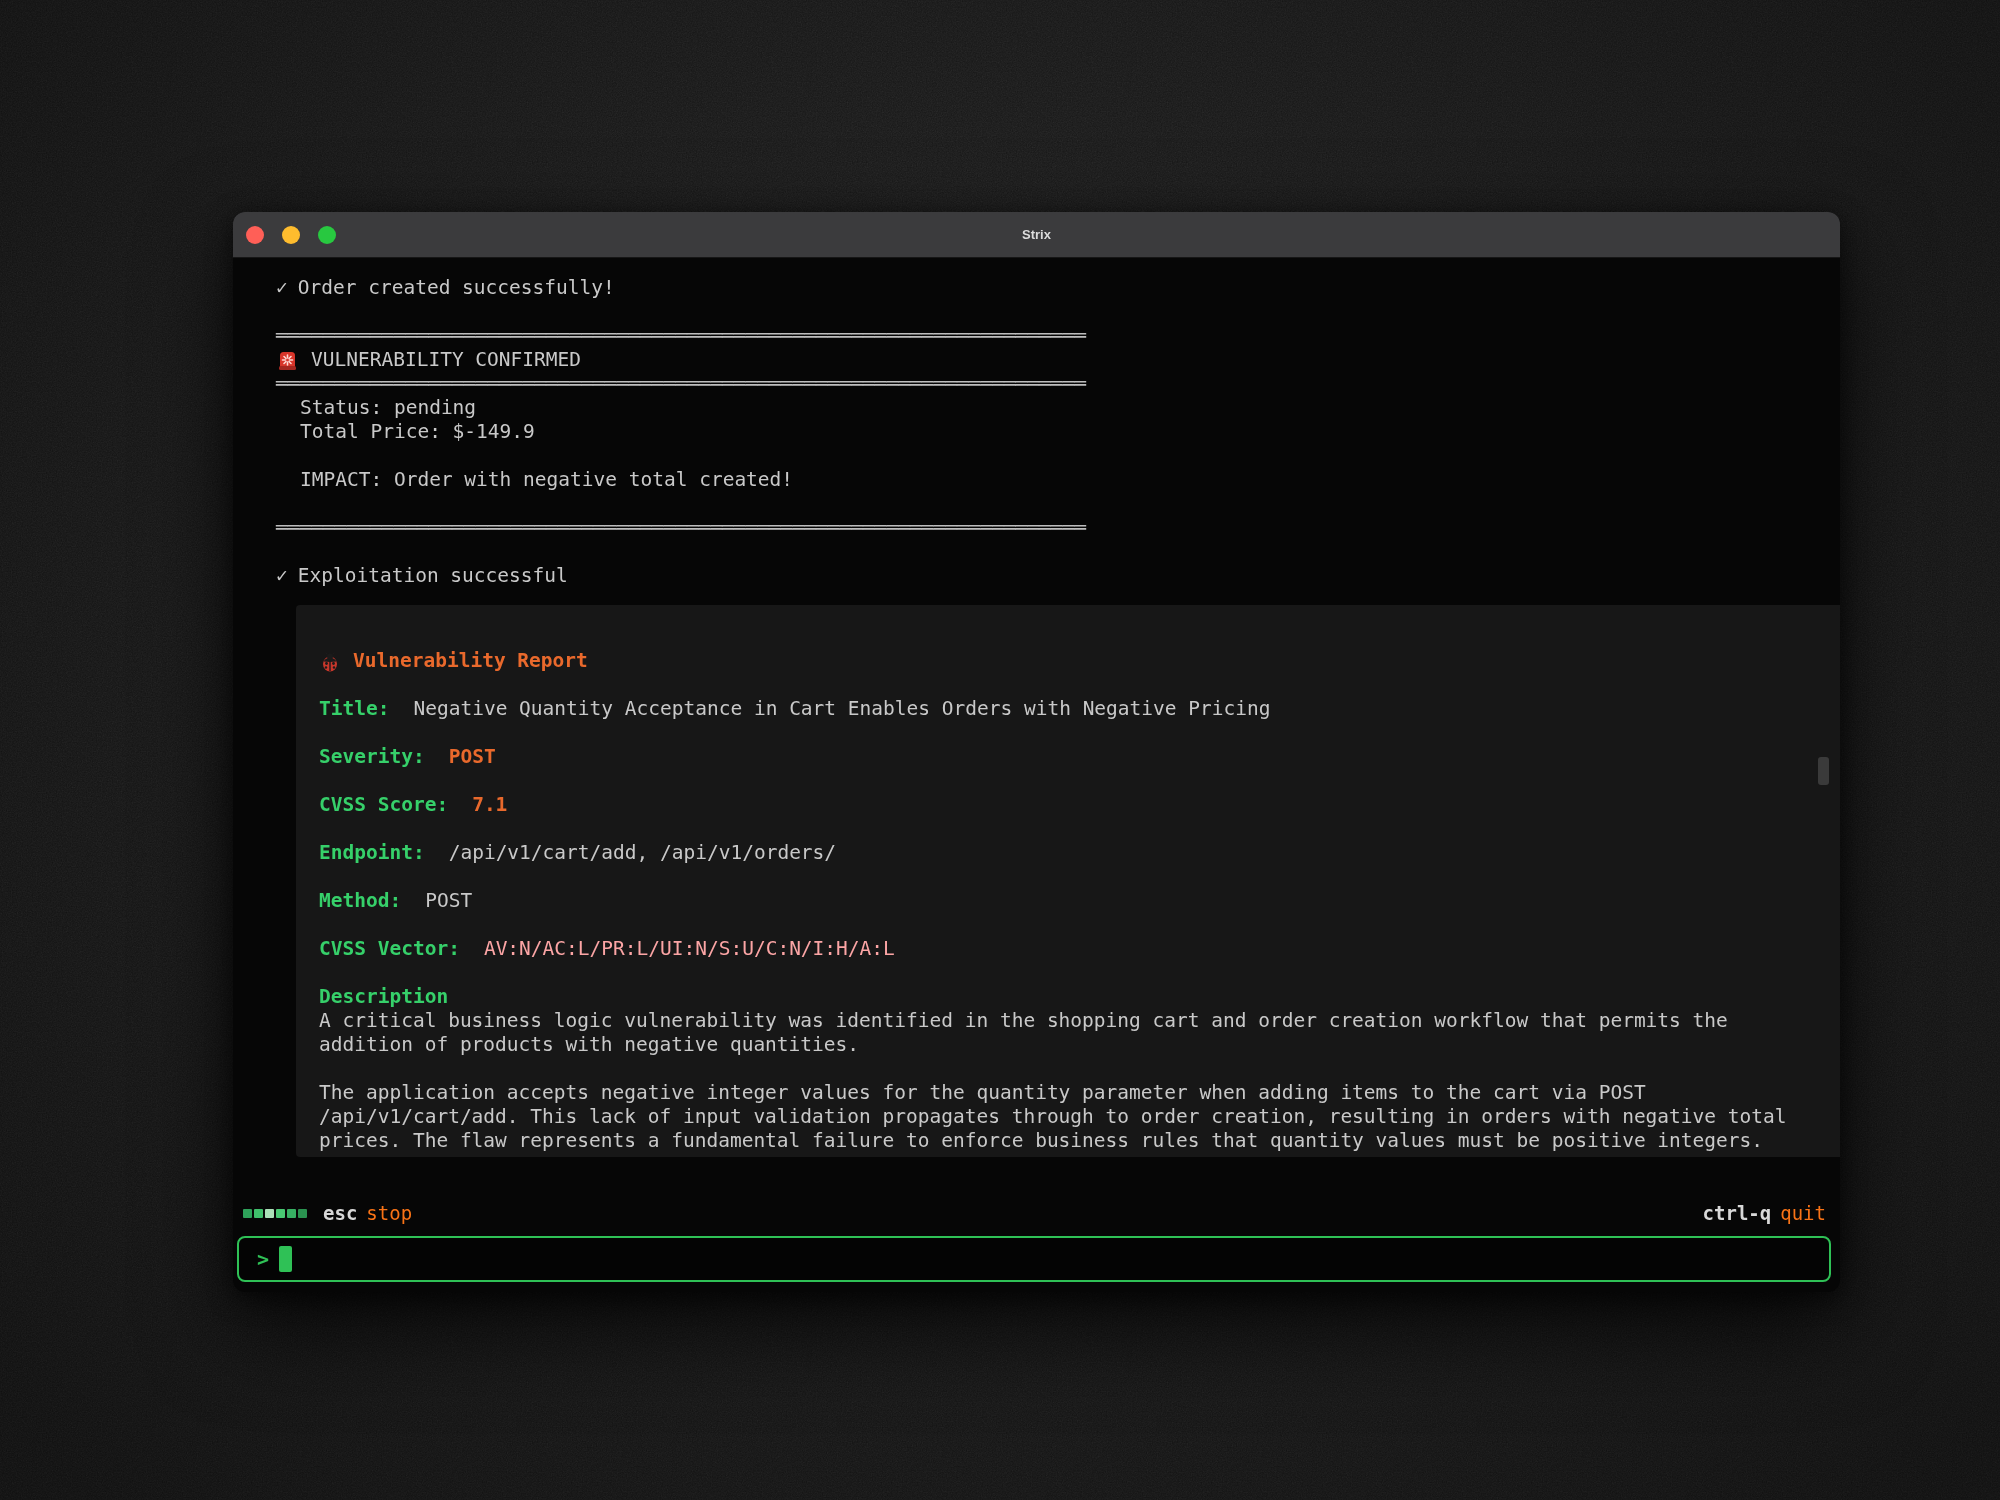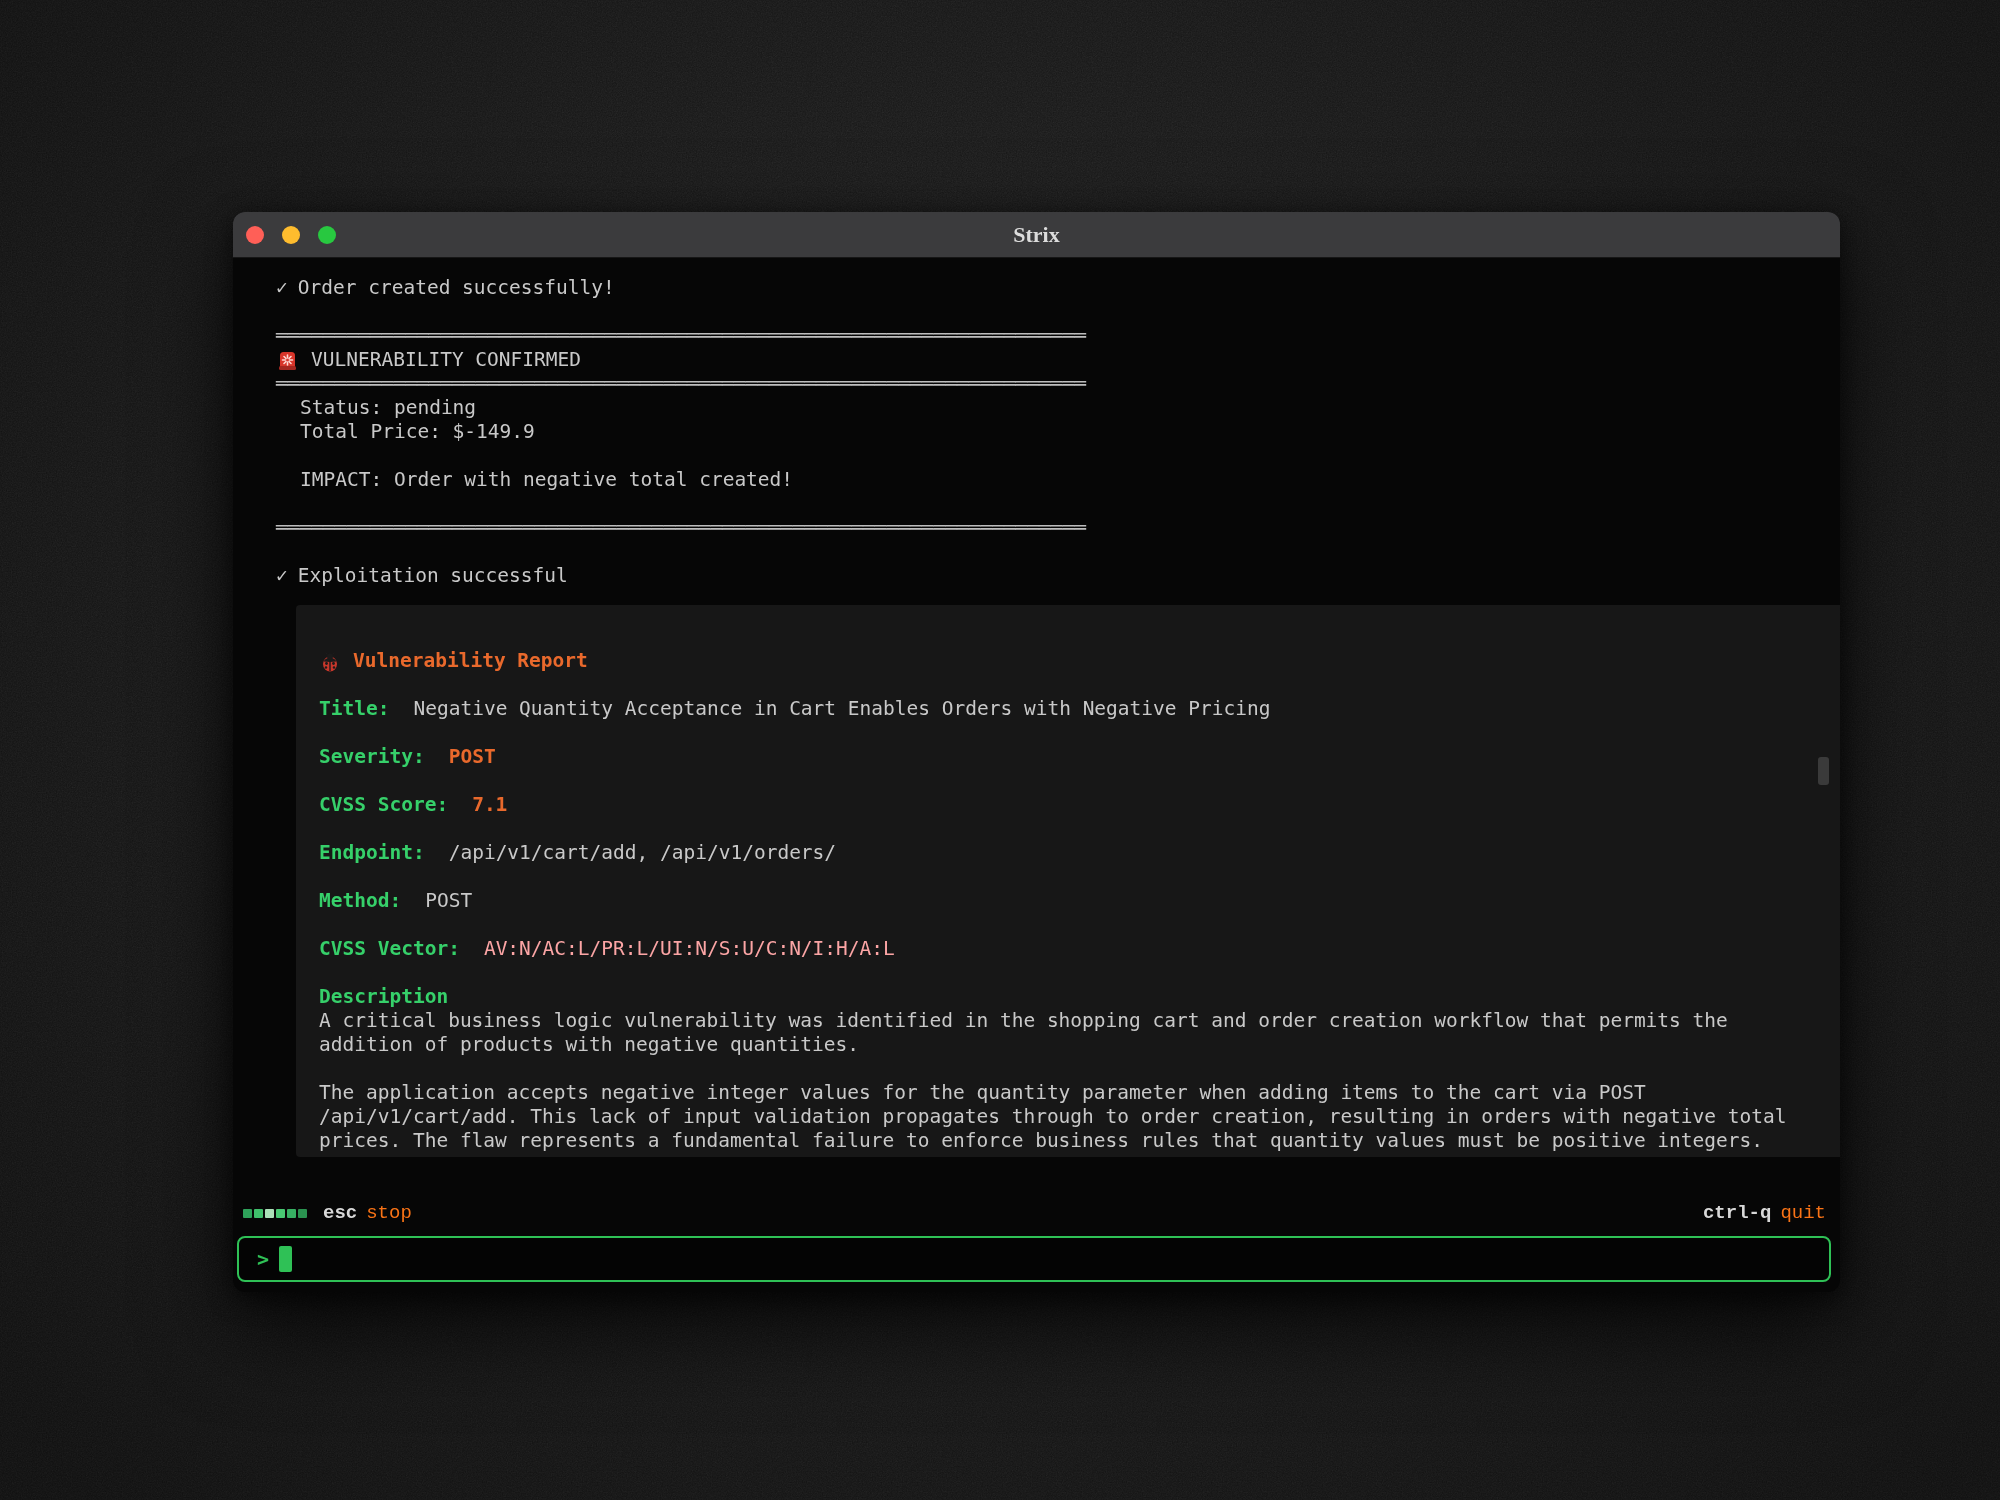--- a/index.html
+++ b/index.html
@@ -14,21 +14,21 @@
   .vignette{position:absolute;inset:0;background:radial-gradient(ellipse at 50% 42%,rgba(255,255,255,.03),rgba(0,0,0,.35) 95%);pointer-events:none;}
 
   .window{position:absolute;left:233px;top:212px;width:1607px;height:1080px;
     background:var(--term);border-radius:12px;overflow:hidden;
     box-shadow:0 34px 90px rgba(0,0,0,.75), 0 6px 24px rgba(0,0,0,.6);}
   .titlebar{position:relative;height:46px;background:var(--titlebar);
     border-bottom:1px solid #161616;display:flex;align-items:center;}
   .lights{display:flex;gap:18px;margin-left:13px;}
   .light{width:18px;height:18px;border-radius:50%;}
   .win-title{position:absolute;left:0;right:0;text-align:center;
-    font-family:Liberation Serif, serif;font-weight:bold;font-size:22px;color:#dcdcdc;}
+    font-family:Liberation Sans, sans-serif;font-weight:bold;font-size:13px;color:#dcdcdc;}
 
   .content{padding:18px 34px 0 43px;font-size:19.5px;color:var(--text);}
   .line{height:24px;line-height:24px;white-space:pre;display:flex;align-items:center;}
   .indent{padding-left:24px;}
   .gap10{margin-left:10px;}
   .gap12{margin-left:12px;}
   .sep{color:var(--sep);letter-spacing:0;}
   .check{color:var(--text);}
 
   .panel{margin-top:17px;margin-left:20px;width:1554px;background:var(--panel);
@@ -39,21 +39,21 @@
   .val.orange{color:var(--orange);font-weight:bold;}
   .val.dim{color:#fca5a5;}
   .report-heading{color:var(--orange);font-weight:bold;}
   .desc-heading{color:var(--green);font-weight:bold;height:24px;line-height:24px;}
   .desc .line{display:block;}
 
   .icon-svg{display:inline-block;vertical-align:middle;}
 
   .statusbar{position:absolute;left:10px;right:14px;top:989px;height:24px;
     display:flex;justify-content:space-between;align-items:center;font-size:19px;}
-  .sb-left,.sb-right{display:flex;align-items:center;font-family:Liberation Mono, monospace;}
+  .sb-left,.sb-right{display:flex;align-items:center;}
   .spinner{display:flex;gap:2px;margin-right:16px;}
   .block{width:9px;height:9px;border-radius:1px;}
   .key{color:#d8d8d8;font-weight:bold;}
   .action{color:#f97316;margin-left:9px;}
   .sb-right .key{margin-left:0;}
 
   .inputbox{position:absolute;left:4px;right:9px;top:1024px;height:46px;
     border:2px solid var(--accent);border-radius:8px;background:#040404;
     display:flex;align-items:center;padding-left:18px;}
   .prompt{color:var(--accent);font-weight:bold;font-size:20px;}

